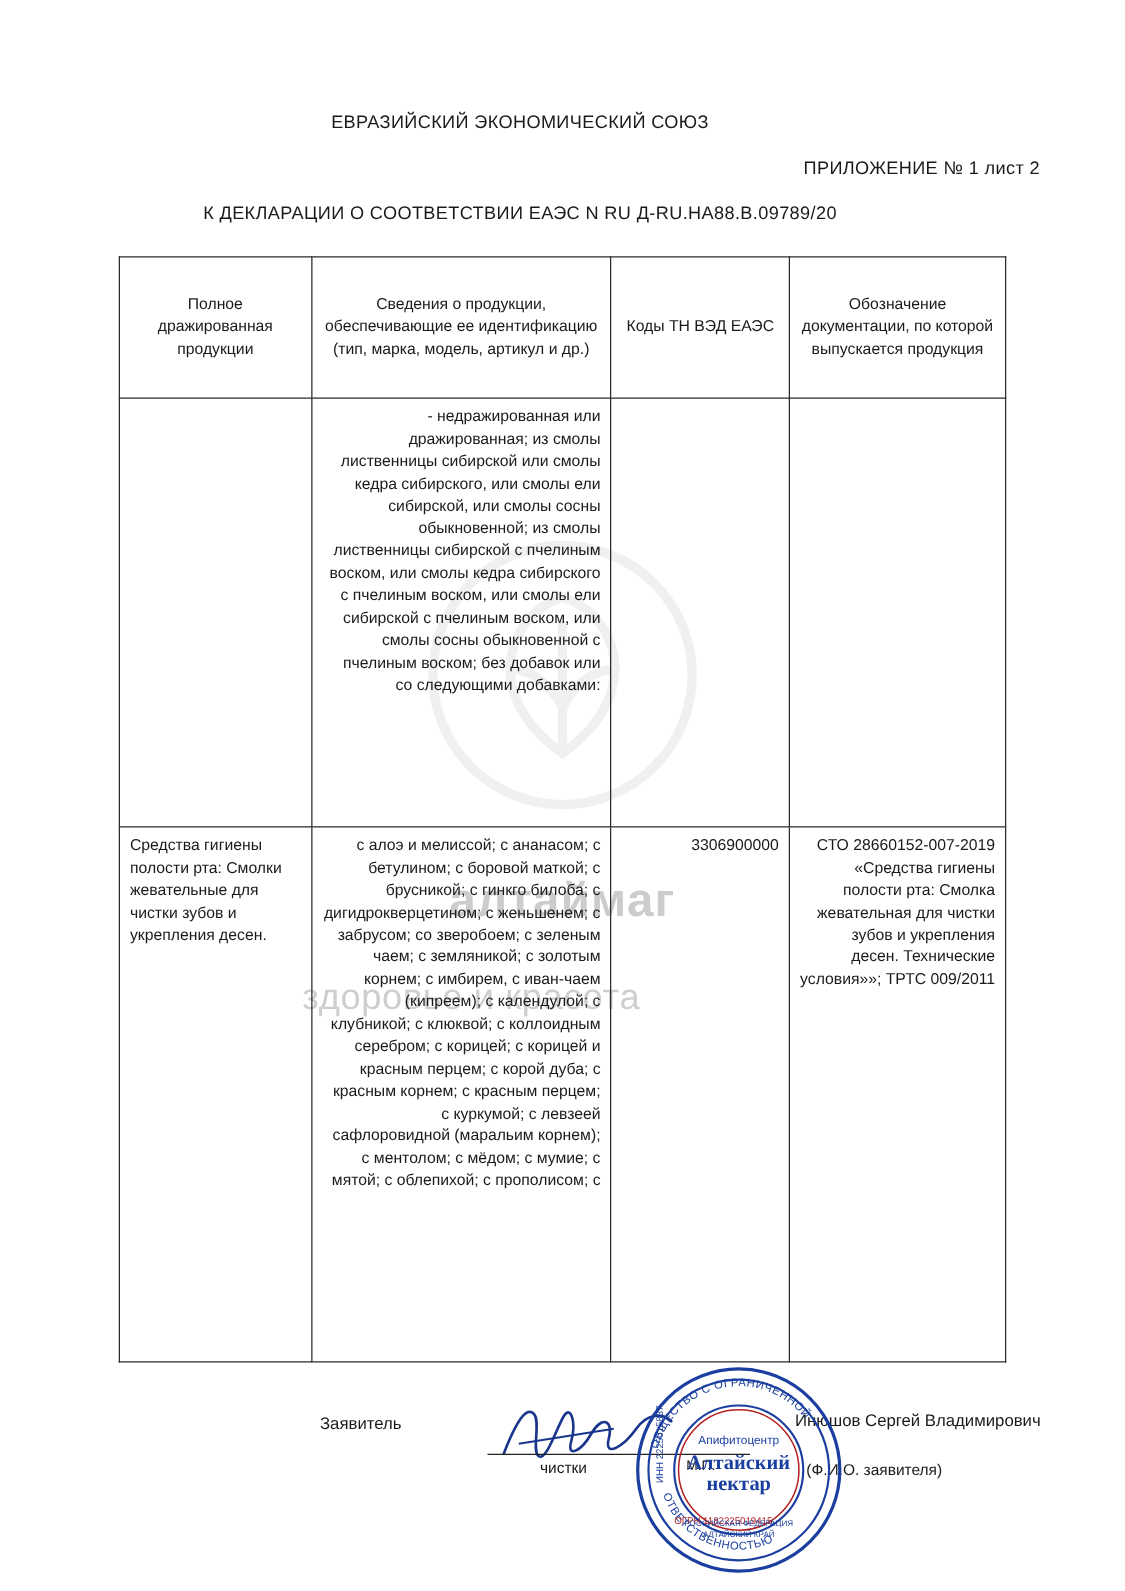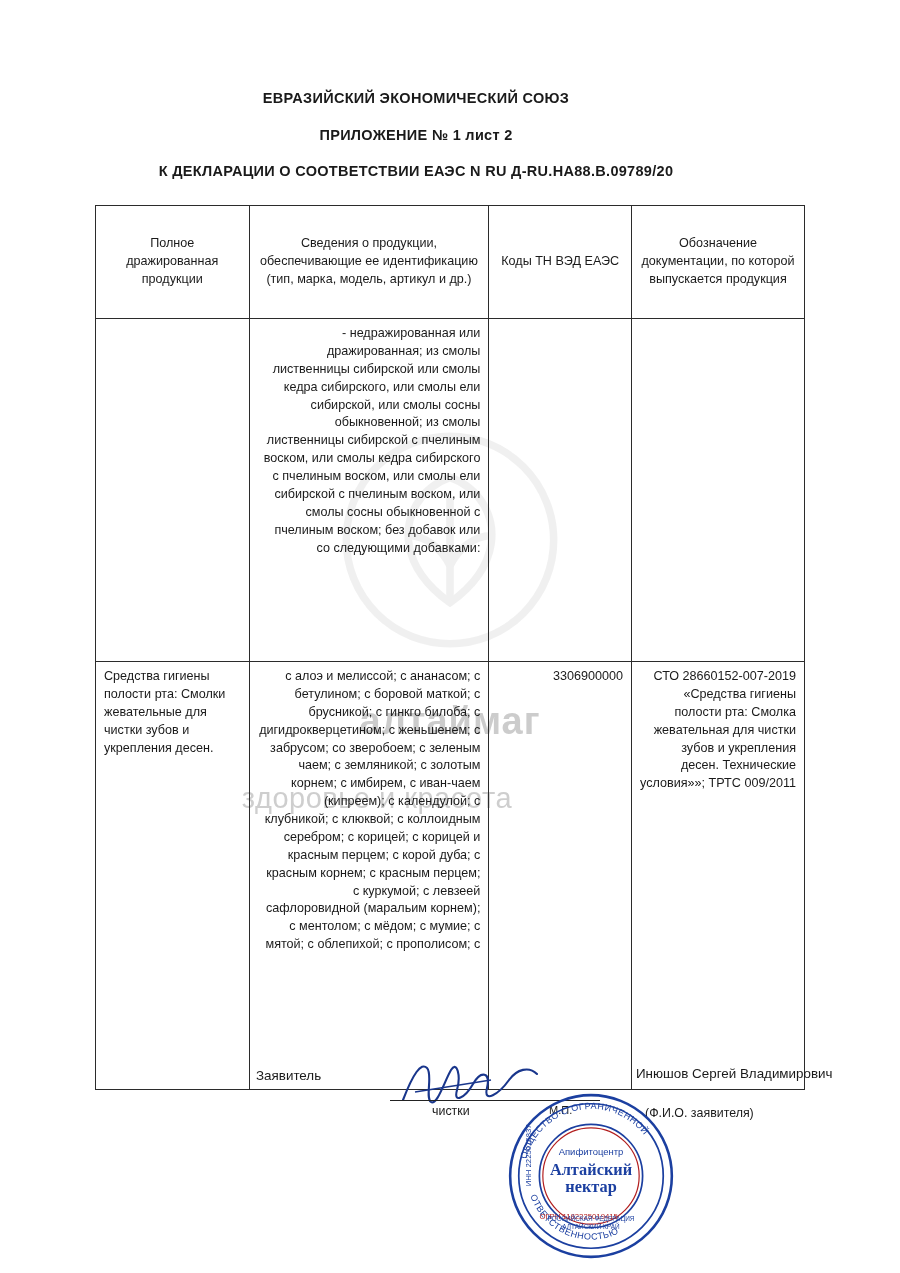--- a/index.html
+++ b/index.html
@@ -63,27 +63,27 @@
     color: #c3c3c3;
     opacity: 0.8;
     letter-spacing: 0.5px;
   }
 
   
   .doc-heading {
     position: absolute;
     width: 832px;
     text-align: center;
-    font-weight: bold;
+    font-weight: normal;
     font-size: 14.5px;
     letter-spacing: 0.3px;
     z-index: 10;
   }
   #h1 { top: 90px; }
-  #h2 { top: 127px; }
+  #h2 { top: 127px; text-align: right; }
   #h3 { top: 163px; }
 
   
   .tbl {
     position: absolute;
     left: 95px;
     top: 205px;
     width: 710px;
     border-collapse: collapse;
     z-index: 10;
@@ -112,21 +112,21 @@
   .cell-top { vertical-align: top; text-align: right; }
   .cell-mid { vertical-align: middle; }
 
   .row1 td { height: 330px; }
   .row2 td { height: 415px; }
 
   
   .sig-area {
     position: absolute;
     left: 0;
-    top: 1046px;
+    top: 1109px;
     width: 900px;
     height: 140px;
     z-index: 10;
   }
   .sig-label {
     position: absolute;
     left: 256px;
     top: 22px;
     font-size: 13.4px;
   }

